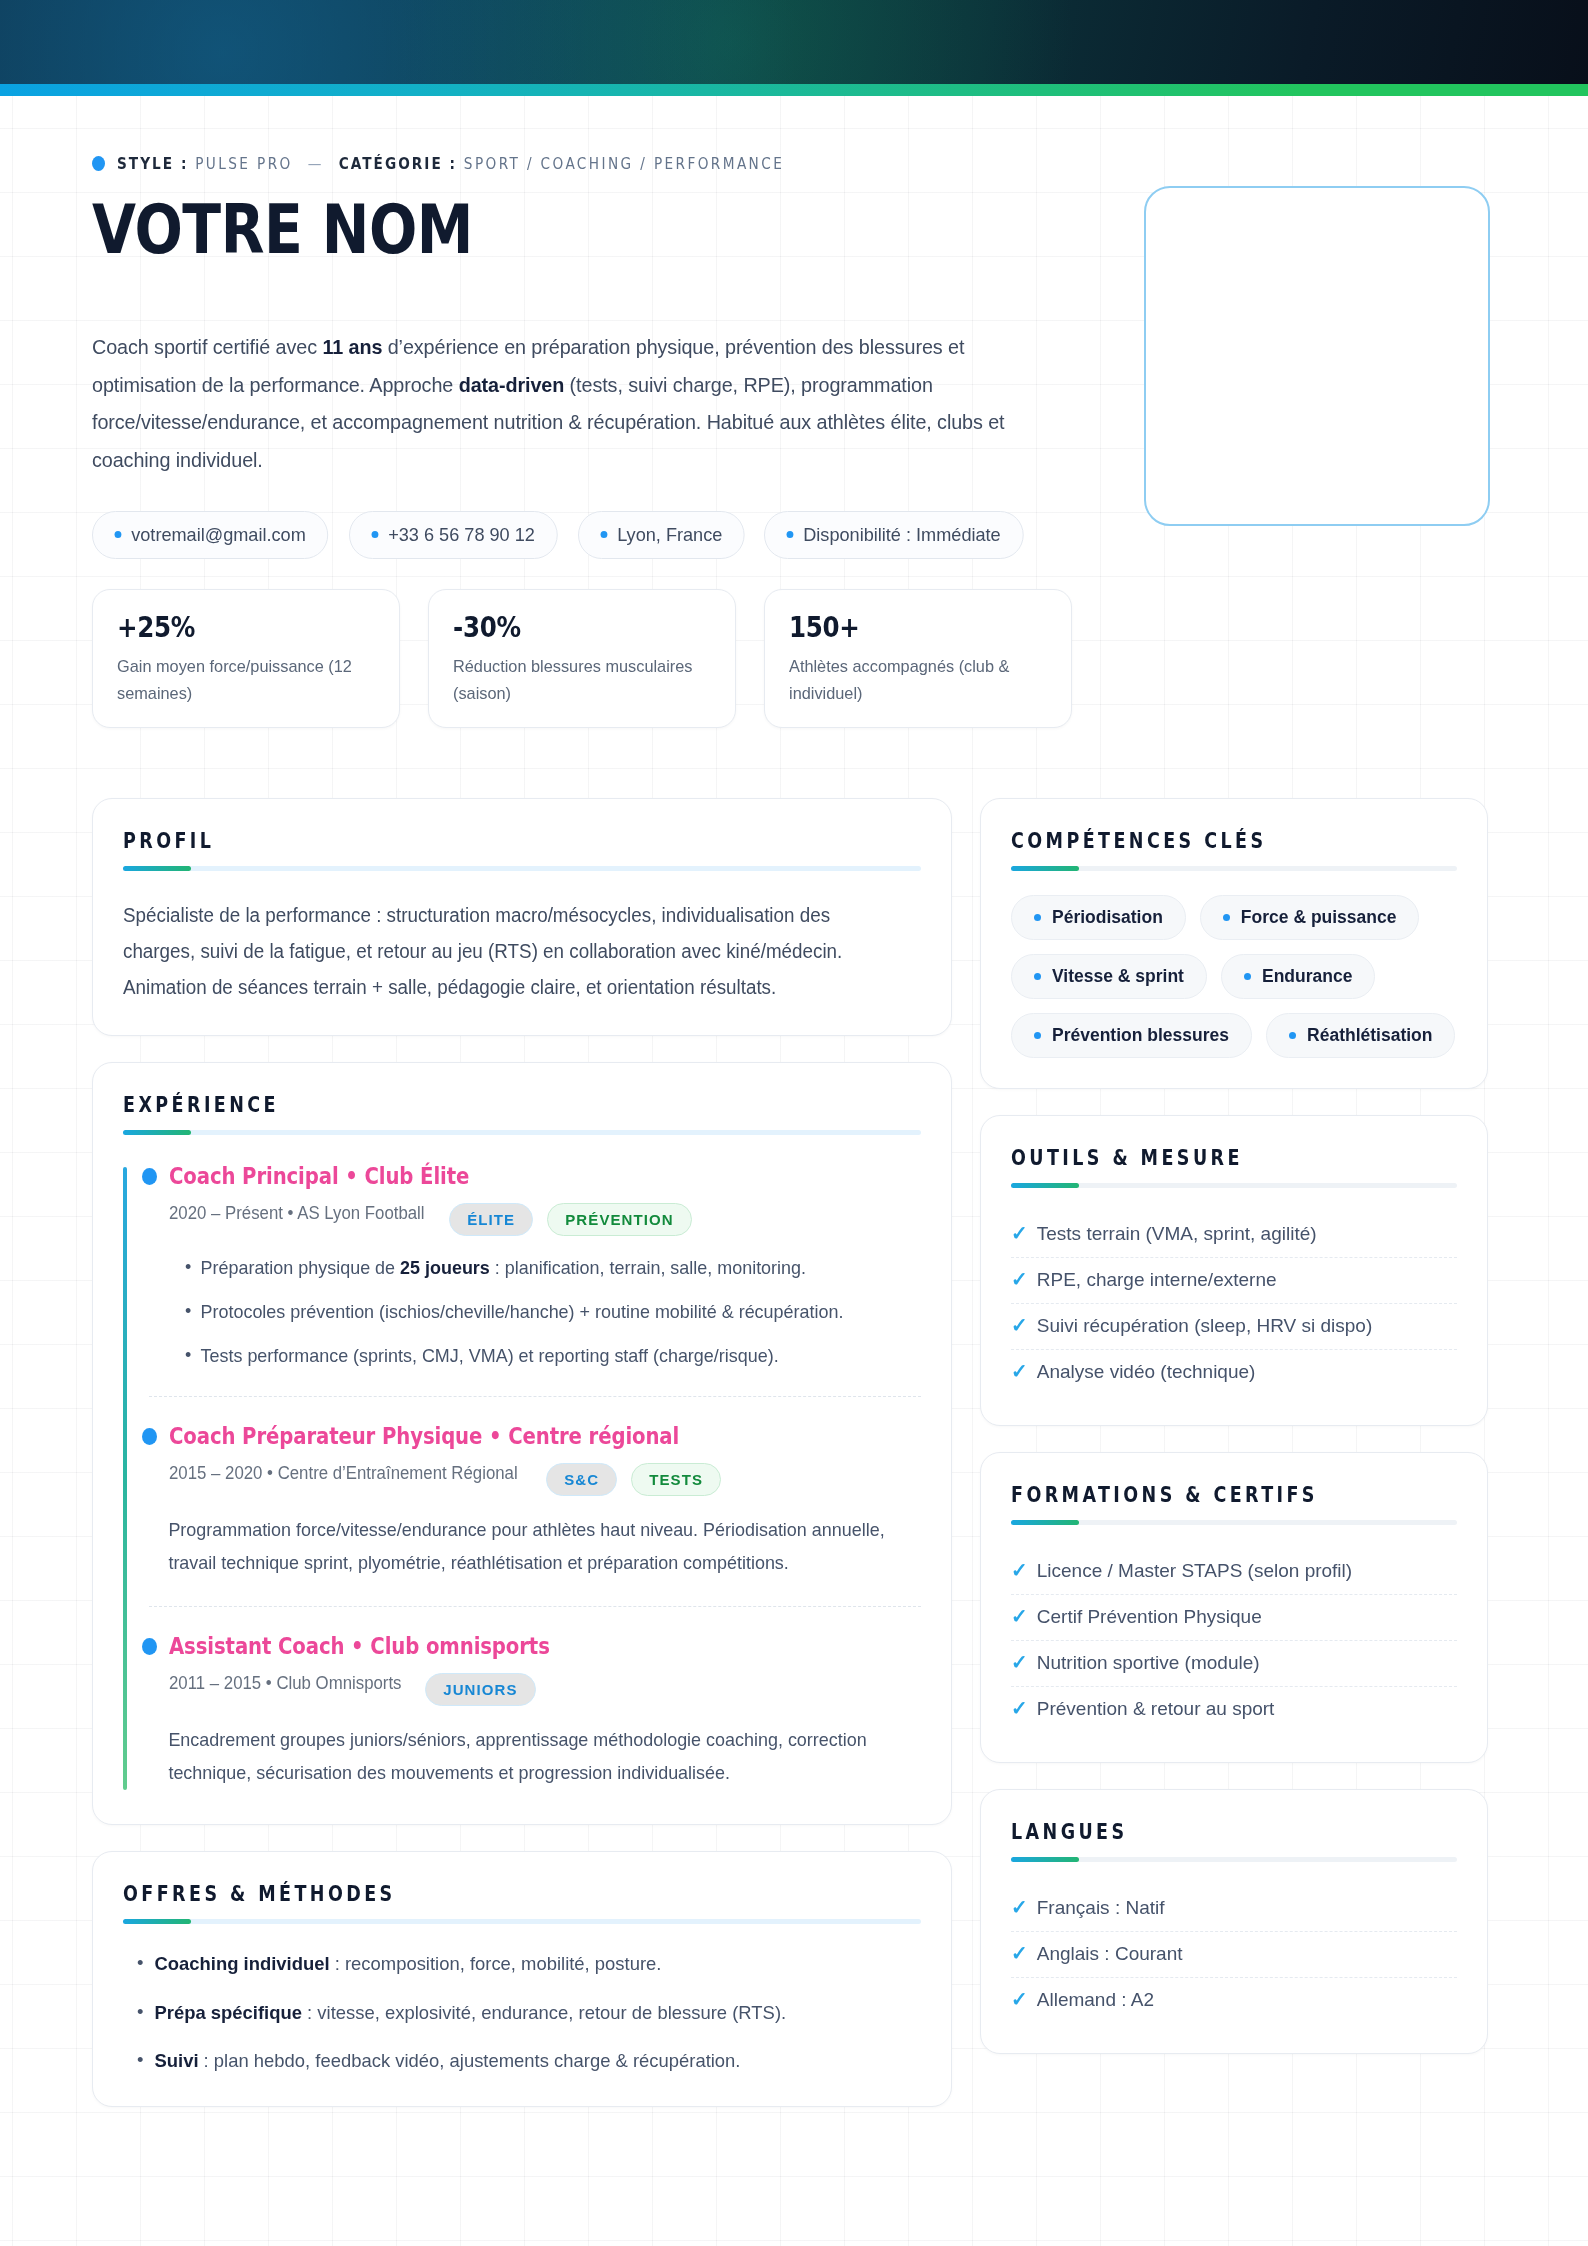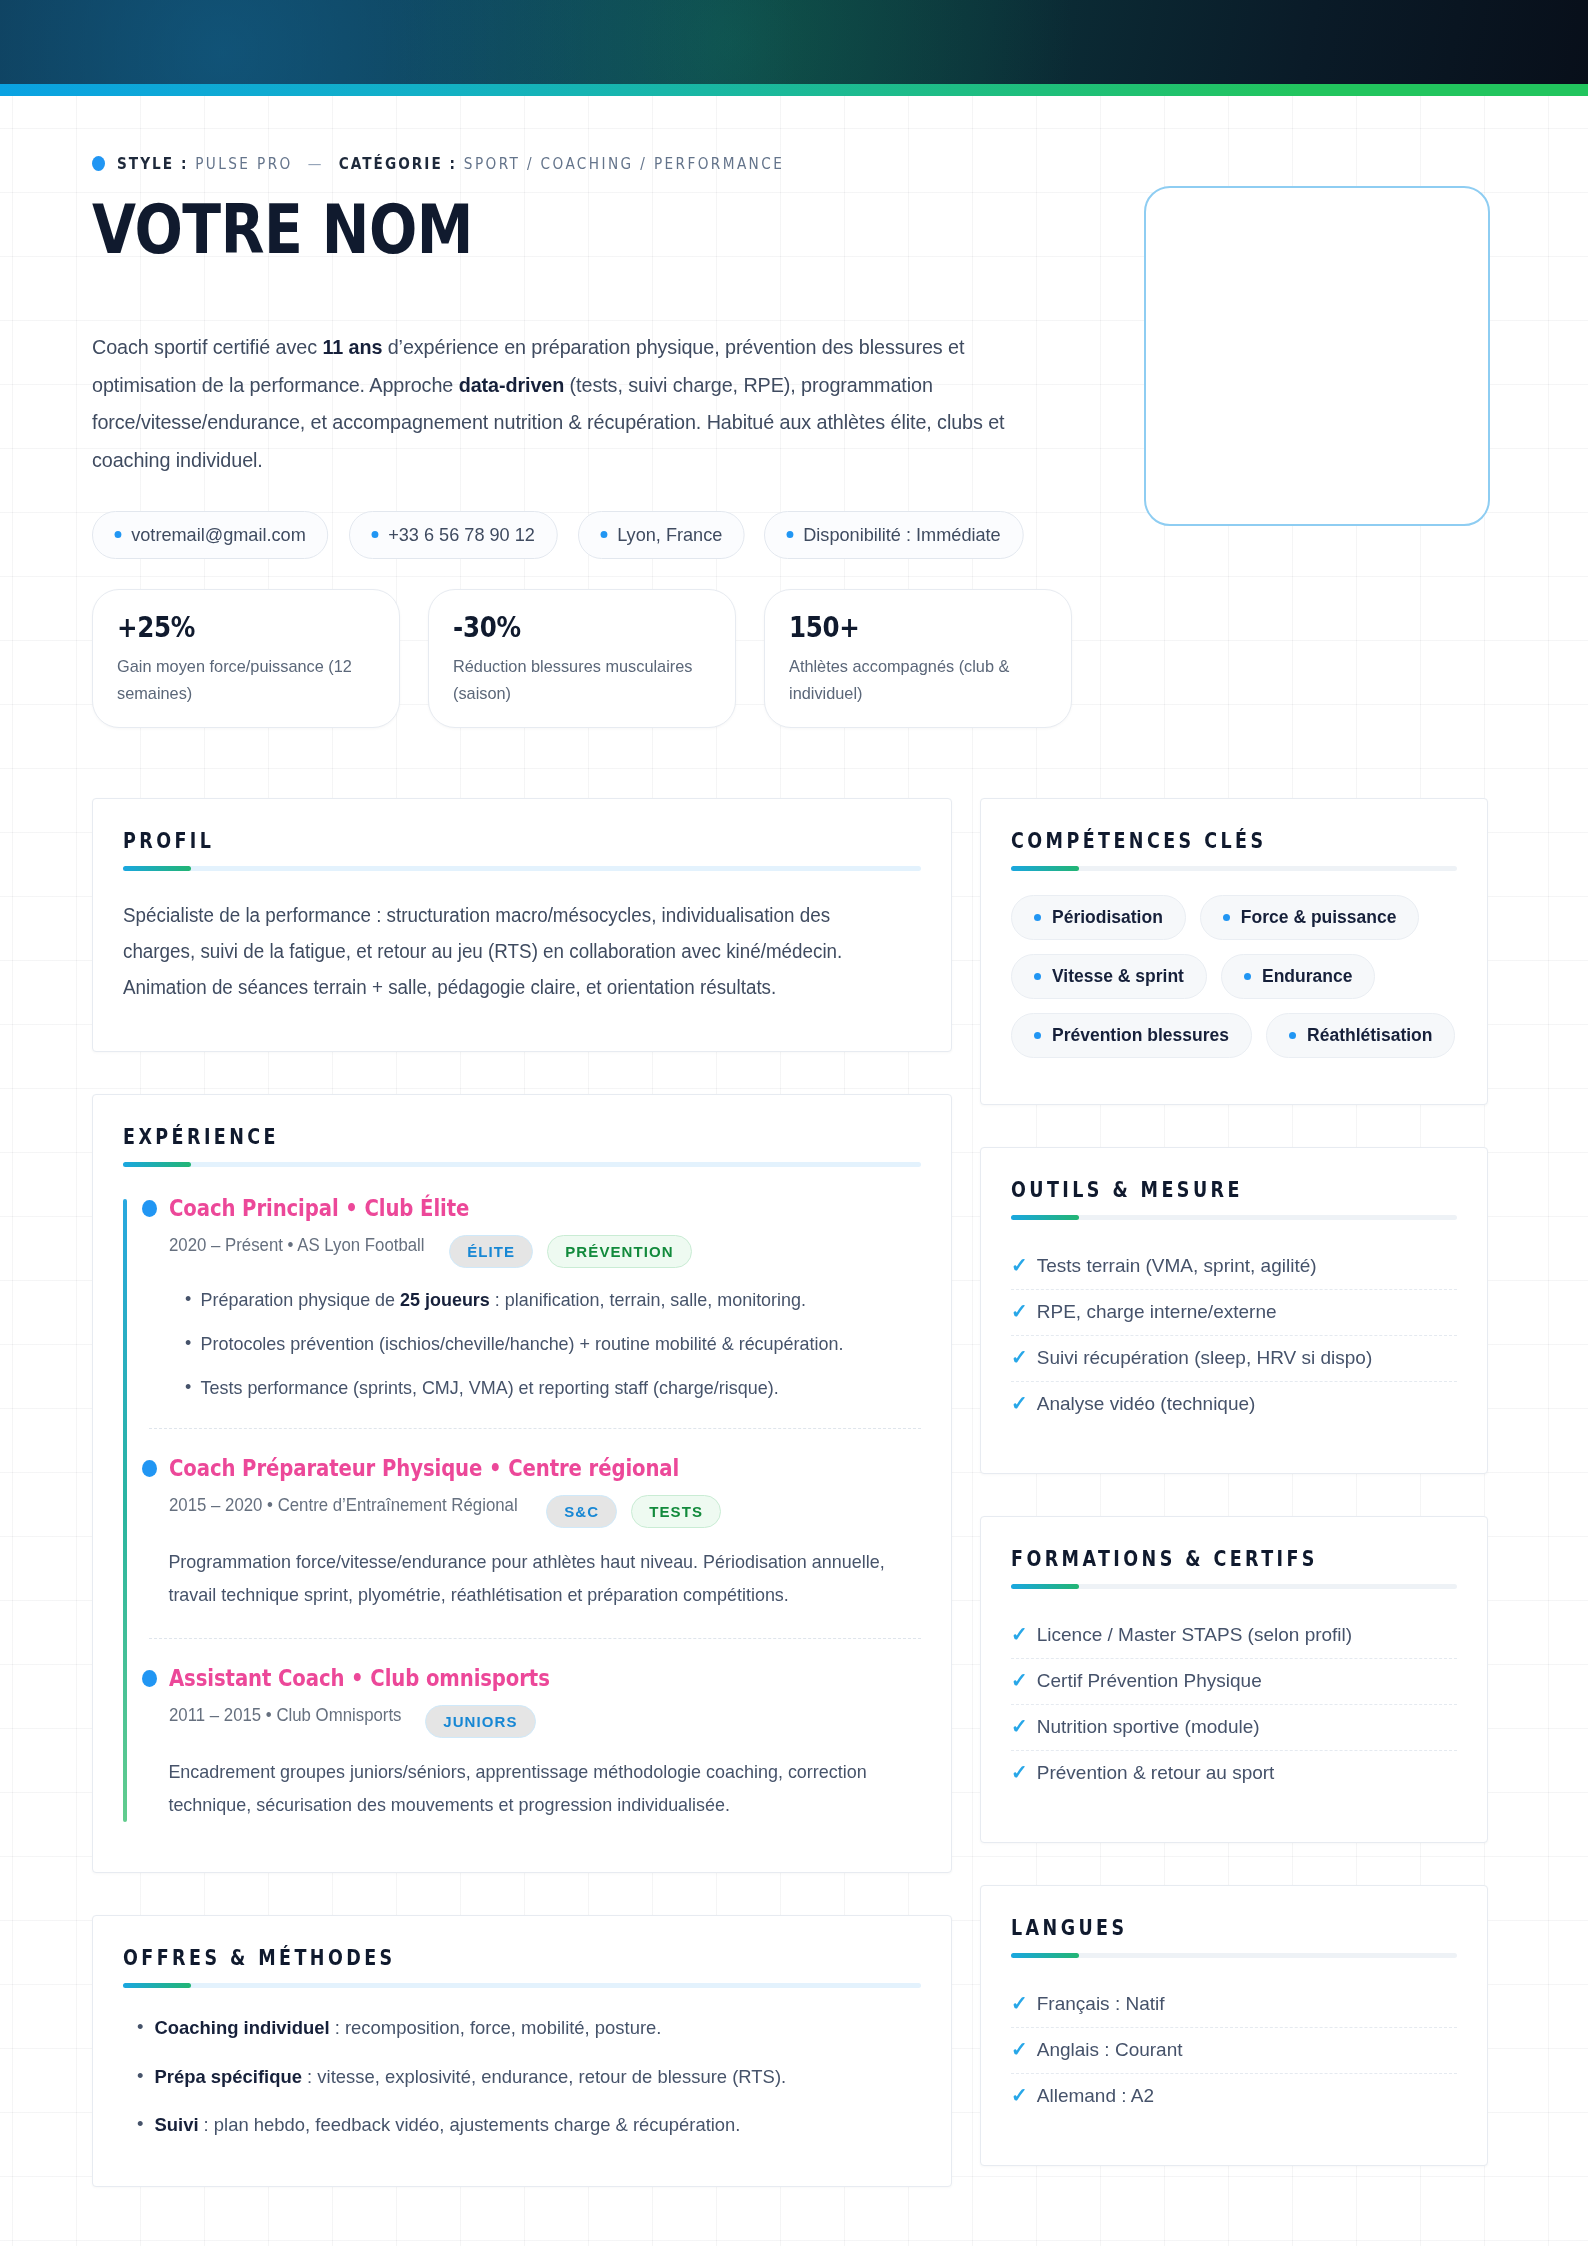--- a/index.html
+++ b/index.html
@@ -137,21 +137,21 @@
   
   .stats-row {
     display: flex;
     gap: 28px;
     padding: 30px 0 0 92px;
   }
   .stat-card {
     width: 308px;
     min-height: 131px;
     border: 1.6px solid #e7ebf1;
-    border-radius: 27px;
+    border-radius: 18px;
     background: #ffffff;
     padding: 22px 24px 20px 24px;
     box-shadow: 0 1px 3px rgba(15,23,42,0.035);
   }
   .stat-value {
     font-family: "DejaVu Sans Condensed", "Liberation Sans Narrow", "Liberation Sans", sans-serif;
     font-size: 29px;
     font-weight: 700;
     color: #101a2e;
     letter-spacing: -0.3px;
@@ -173,24 +173,24 @@
     display: flex;
     gap: 28px;
     padding: 70px 72px 0 92px;
     align-items: flex-start;
   }
   .col-left { width: 860px; flex: 0 0 860px; }
   .col-right { width: 508px; flex: 0 0 508px; }
 
   .card {
     border: 1.6px solid #e7ebf1;
-    border-radius: 4px;
+    border-radius: 20px;
     background: #ffffff;
-    padding: 30px 30px 46px 30px;
-    margin-bottom: 42px;
+    padding: 30px 30px 30px 30px;
+    margin-bottom: 26px;
     box-shadow: 0 1px 3px rgba(15,23,42,0.03);
   }
 
   .sec-title {
     font-family: "DejaVu Sans Condensed", "Liberation Sans Narrow", "Liberation Sans", sans-serif;
     font-size: 20.5px;
     font-weight: 700;
     letter-spacing: 3.6px;
     color: #101a2e;
     transform: scaleX(0.95);

